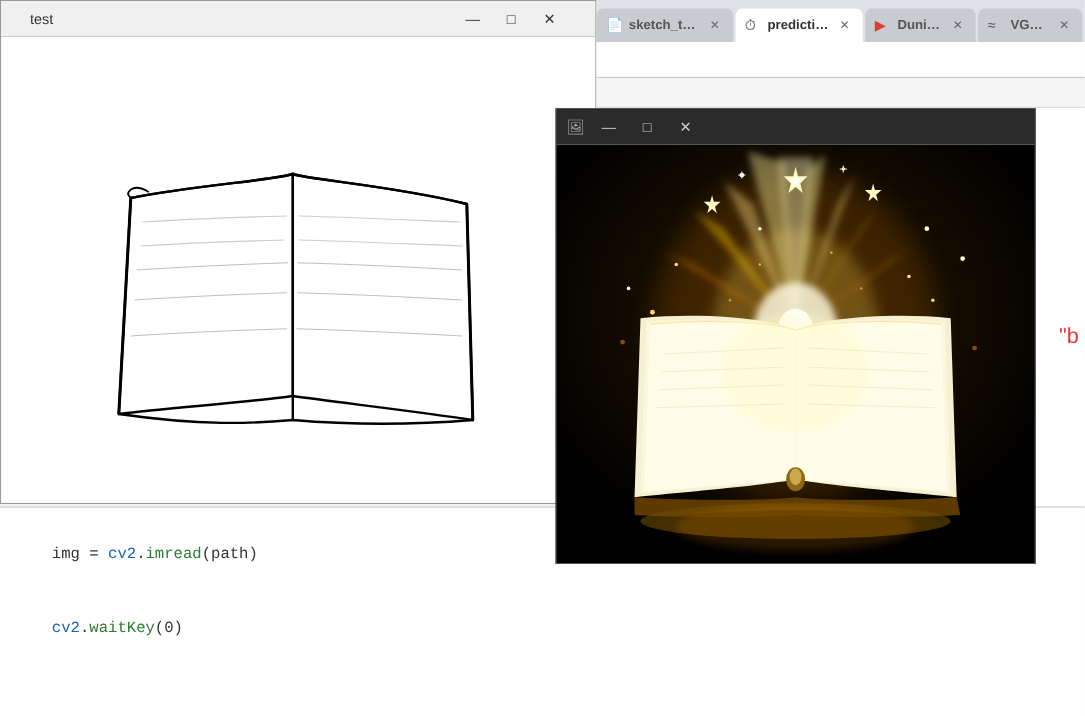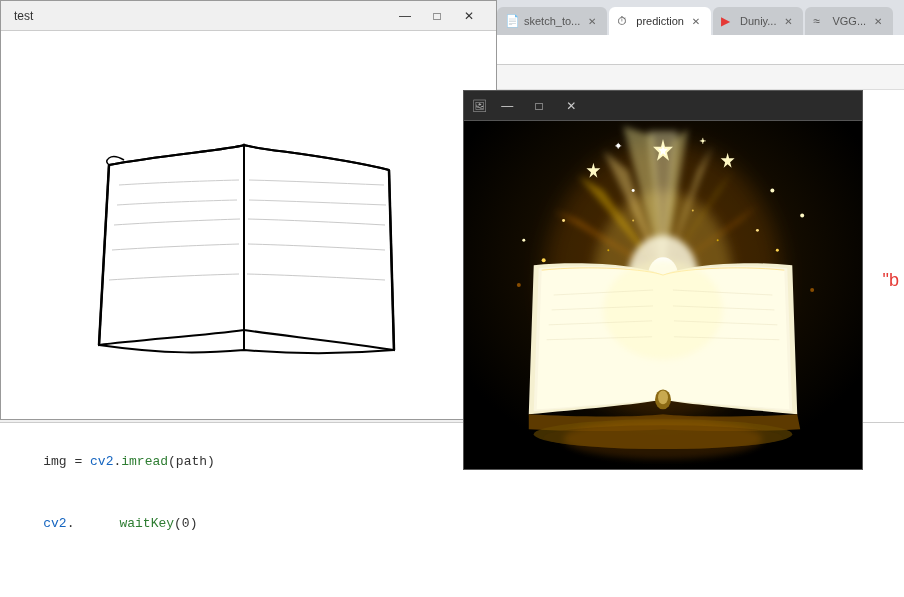--- a/index.html
+++ b/index.html
@@ -66,41 +66,42 @@
       height: 14px;
       flex-shrink: 0;
     }
 
     .tab-label {
       flex: 1;
       overflow: hidden;
       text-overflow: ellipsis;
       white-space: nowrap;
       font-size: 11px;
+      font-weight: bold;
     }
 
     
     .test-window {
       position: absolute;
       top: 0;
       left: 0;
       width: 497px;
       height: 420px;
       background: #fff;
       border: 1px solid #999;
       z-index: 5;
     }
 
     .window-titlebar {
       height: 30px;
       background: #f0f0f0;
       border-bottom: 1px solid #ccc;
       display: flex;
       align-items: center;
-      padding: 0 13px;
+      padding: 0 24px;
       gap: 8px;
     }
 
     .window-title {
       font-size: 12px;
       color: #333;
       flex: 1;
     }
 
     .window-controls {
@@ -466,16 +467,16 @@
       <ellipse cx="200" cy="320" rx="100" ry="20" fill="#ff8f00" fill-opacity="0.15" filter="url(#blur1)"></ellipse>
     </svg>
   </div>
 </div>
 
 <div class="terminal-area">
   <div class="code-line code-default">
     <span style="color:#333;">img = </span><span style="color:#1565c0;">cv2</span><span style="color:#333;">.</span><span style="color:#2e7d32;">imread</span><span style="color:#333;">(path)</span>
   </div>
   <div class="code-line">
-    <span style="color:#1565c0;">cv2</span><span style="color:#333;">.</span><span style="color:#2e7d32;margin-left:45px;">waitKey</span><span style="color:#333;">(0)</span>
+    <span style="color:#1565c0;">cv2</span><span style="color:#333;">.</span><span style="color:#2e7d32;">waitKey</span><span style="color:#333;">(0)</span>
   </div>
 
 </div>
 
 </body></html>

